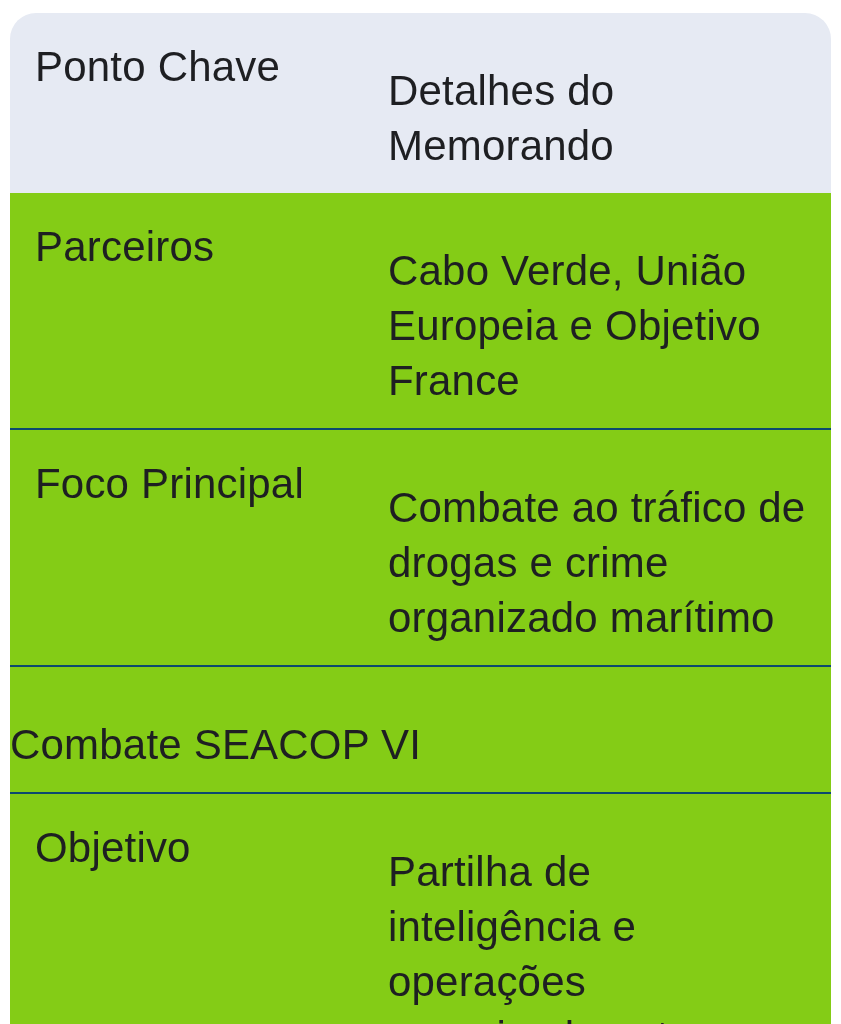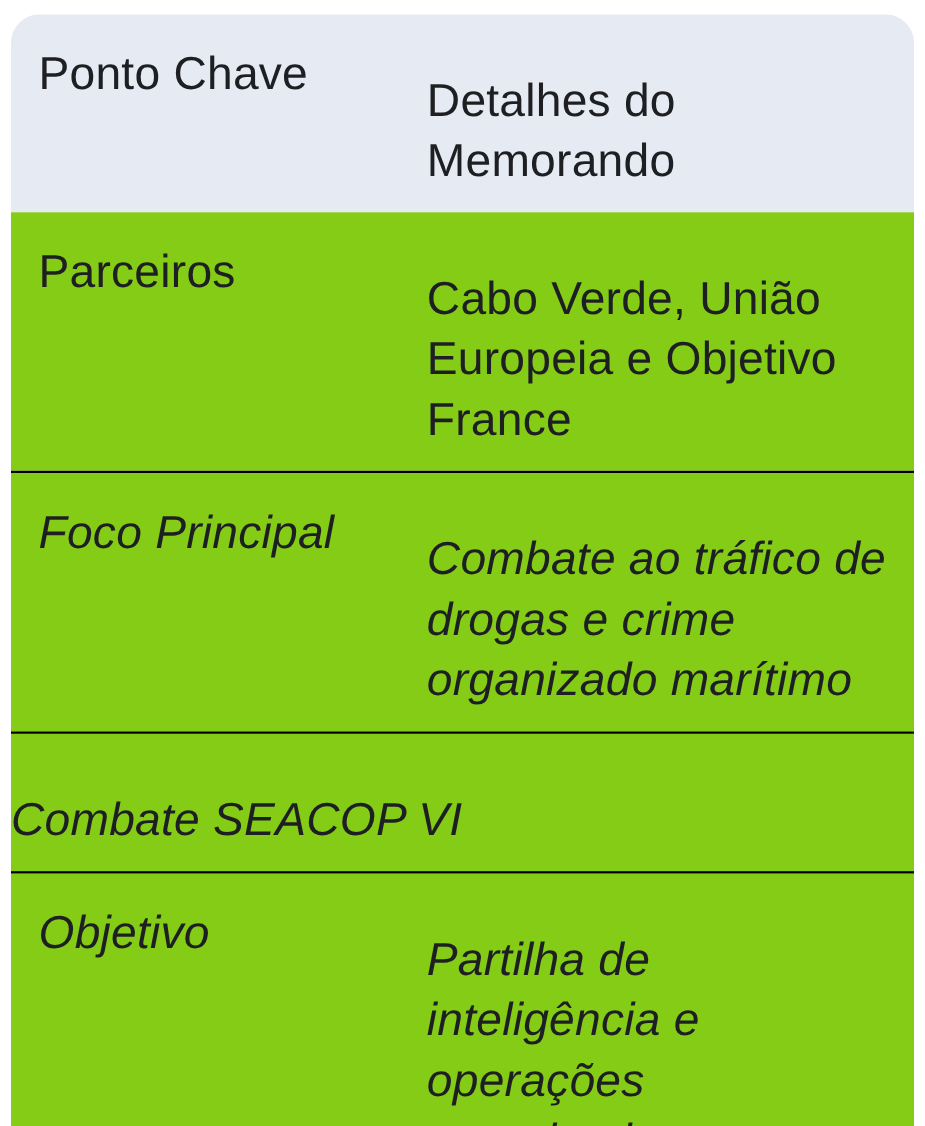--- a/index.html
+++ b/index.html
@@ -19,22 +19,21 @@
     overflow: hidden;
   }
   .row {
     display: flex;
     background: #84cc16;
   }
   .thead .row {
     background: #e6eaf3;
   }
   .tbody .row + .row {
-    border-top: 2px solid #000000;
-    font-style: italic;
+    border-top: 2px solid #0c4a6e;
   }
   .cell {
     font-size: 42px;
     line-height: 55px;
     letter-spacing: 0.2px;
   }
   .cell-key {
     width: 378px;
     flex: 0 0 378px;
     padding: 26px 20px 20px 25px;

